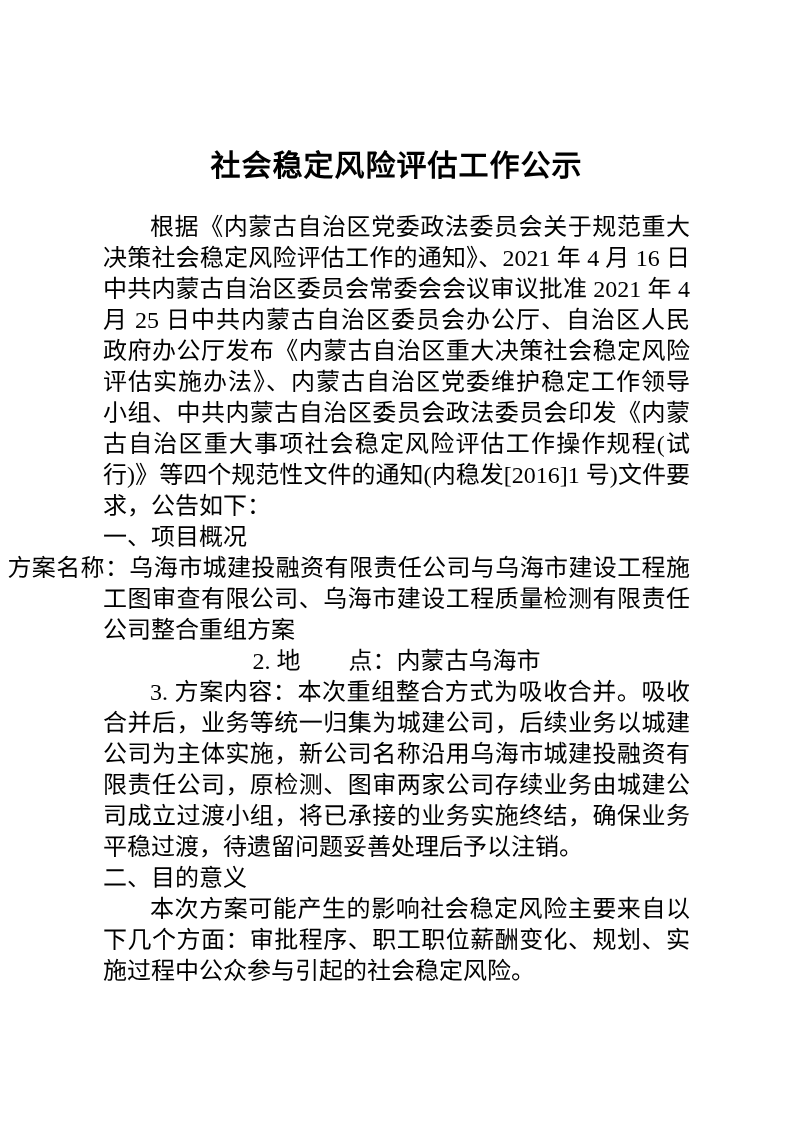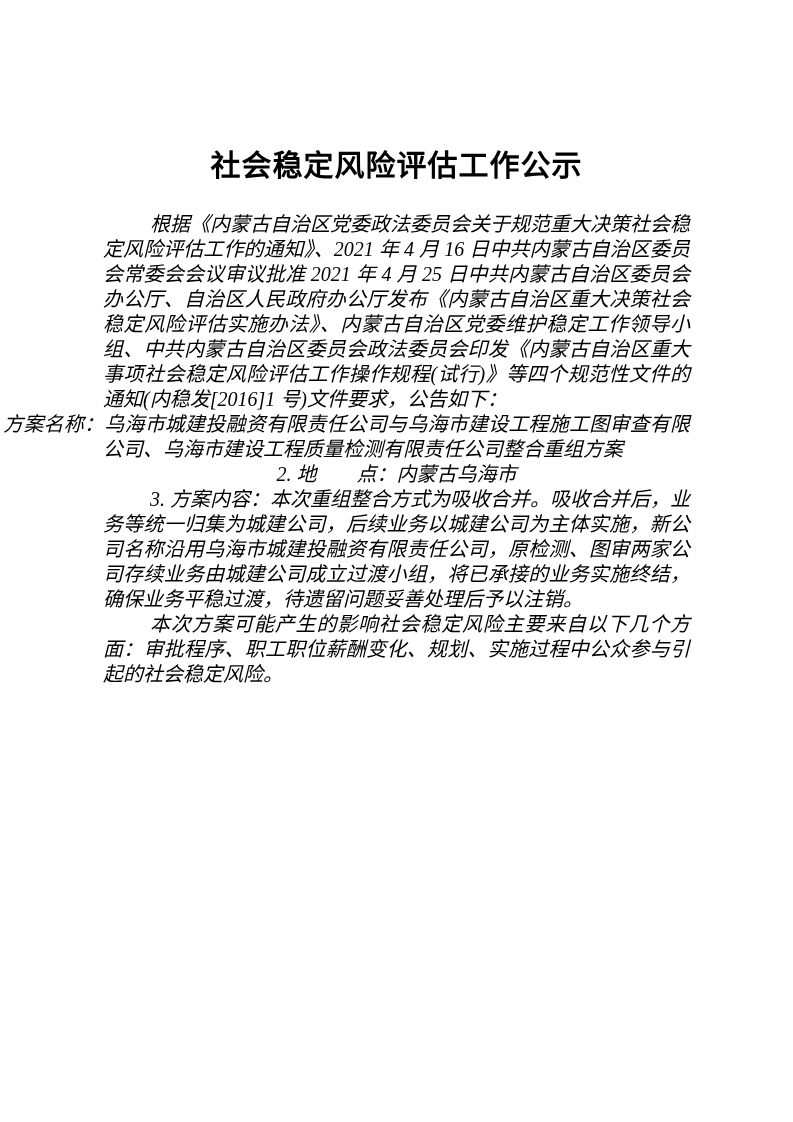--- a/index.html
+++ b/index.html
@@ -22,24 +22,23 @@
   .doc-title {
     text-align: center;
     font-size: 30px;
     font-weight: bold;
     line-height: 44px;
     letter-spacing: 1px;
     white-space: nowrap;
   }
   .doc-body {
     margin-top: 24px;
-    font-size: 20px;
-    line-height: 25px;
+    font-size: 24px;
+    line-height: 31px;
     text-align: justify;
-    font-style: italic;
   }
   .doc-body p {
     margin: 0;
     padding: 0;
   }
   
   .para-indent {
     text-indent: 47px;
   }
   
@@ -62,26 +61,28 @@
 <body>
 
 <div class="page">
 
   <h1 class="doc-title">社会稳定风险评估工作公示</h1>
 
   <div class="doc-body">
 
     <p class="para-indent">根据《内蒙古自治区党委政法委员会关于规范重大决策社会稳定风险评估工作的通知》、2021 年 4 月 16 日中共内蒙古自治区委员会常委会会议审议批准 2021 年 4 月 25 日中共内蒙古自治区委员会办公厅、自治区人民政府办公厅发布《内蒙古自治区重大决策社会稳定风险评估实施办法》、内蒙古自治区党委维护稳定工作领导小组、中共内蒙古自治区委员会政法委员会印发《内蒙古自治区重大事项社会稳定风险评估工作操作规程(试行)》等四个规范性文件的通知(内稳发[2016]1 号)文件要求，公告如下：</p>
 
+    <p class="heading">一、项目概况</p>
 
     <p class="item-hanging">1. 方案名称：乌海市城建投融资有限责任公司与乌海市建设工程施工图审查有限公司、乌海市建设工程质量检测有限责任公司整合重组方案</p>
 
     <p class="item-simple">2. 地　　点：内蒙古乌海市</p>
 
     <p class="para-indent">3. 方案内容：本次重组整合方式为吸收合并。吸收合并后，业务等统一归集为城建公司，后续业务以城建公司为主体实施，新公司名称沿用乌海市城建投融资有限责任公司，原检测、图审两家公司存续业务由城建公司成立过渡小组，将已承接的业务实施终结，确保业务平稳过渡，待遗留问题妥善处理后予以注销。</p>
 
+    <p class="heading">二、目的意义</p>
 
 
 
     <p class="para-indent">本次方案可能产生的影响社会稳定风险主要来自以下几个方面：审批程序、职工职位薪酬变化、规划、实施过程中公众参与引起的社会稳定风险。</p>
 
   </div>
 </div>
 
 </body></html>

